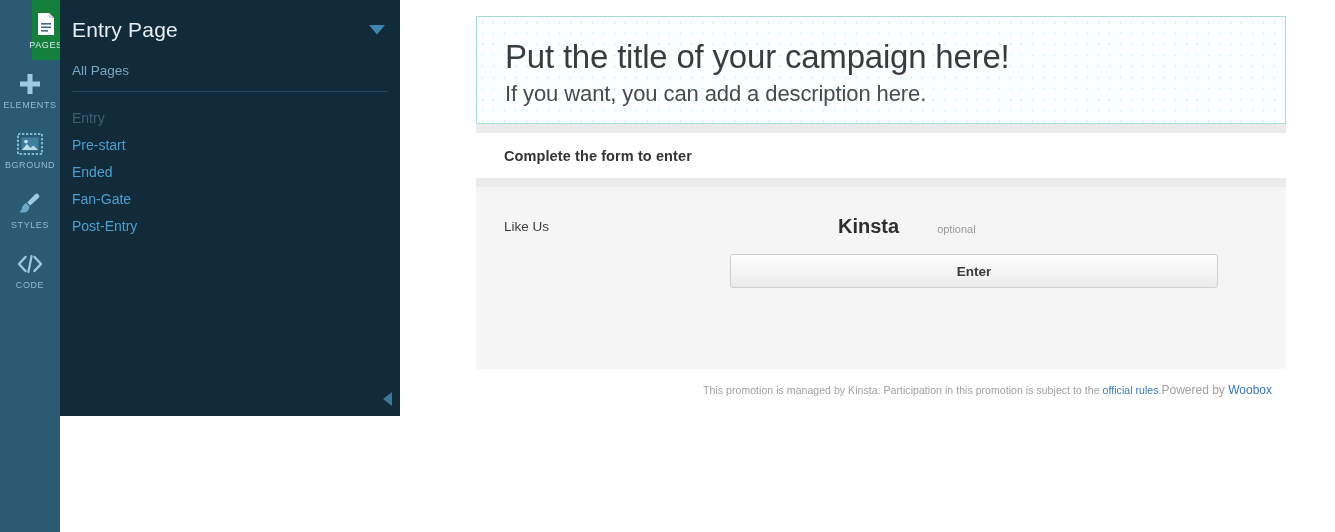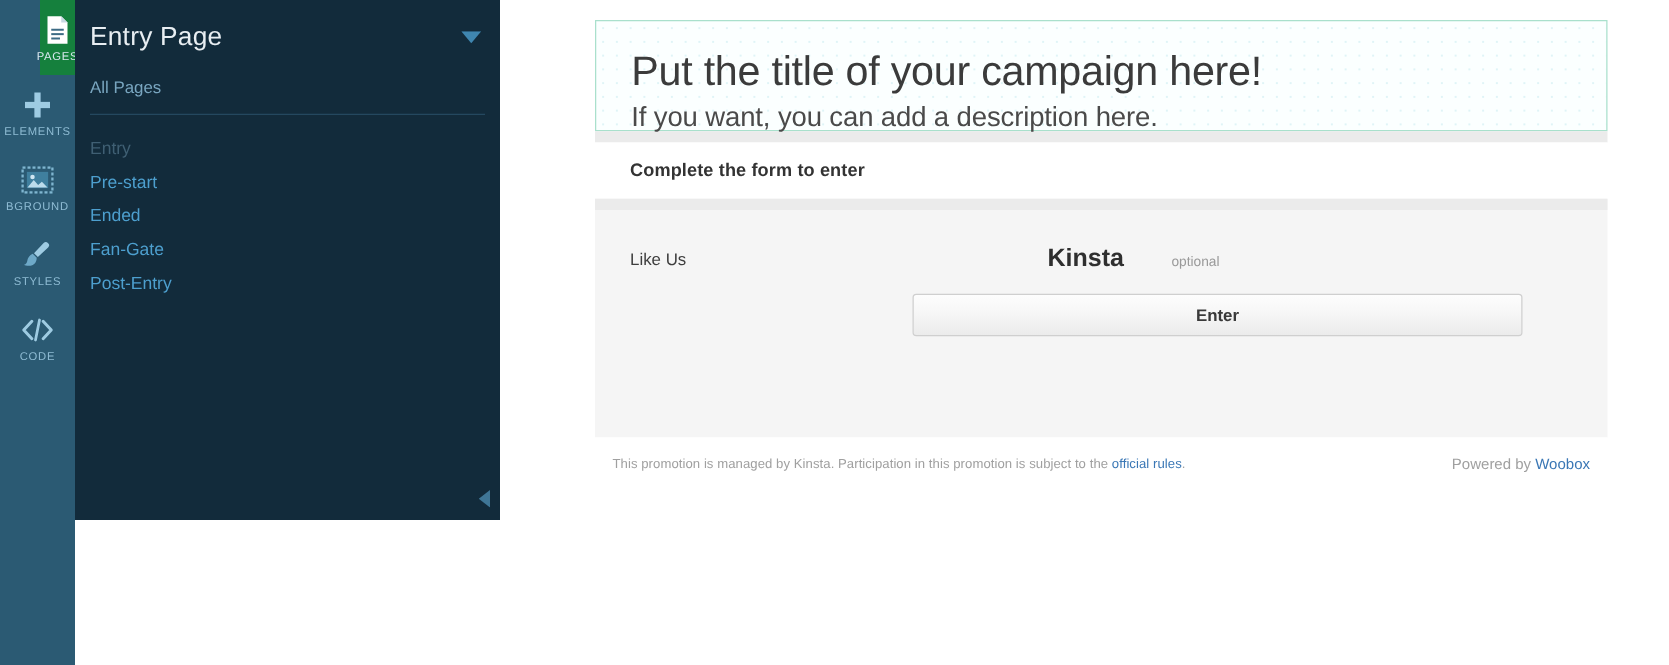--- a/index.html
+++ b/index.html
@@ -145,21 +145,21 @@
   }
 
   
   .banner {
     border: 1px solid #a9e0cc;
     background-color: #fbffff;
     background-image:
       radial-gradient(#dff4f7 1px, transparent 1.1px);
     background-size: 11px 11px;
     padding: 20px 28px 22px 28px;
-    height: 89px;
+    height: 108px;
   }
 
   .banner-title {
     font-size: 33px;
     line-height: 40px;
     color: #3b3b3b;
     font-weight: normal;
     letter-spacing: -0.2px;
     white-space: nowrap;
   }
@@ -252,21 +252,21 @@
     font-weight: bold;
     color: #3a3a3a;
     cursor: pointer;
     display: block;
   }
 
   .footer {
     background: #ffffff;
     display: flex;
     align-items: center;
-    justify-content: space-between;
+    justify-content: flex-end;
     padding: 14px 14px 0 14px;
   }
 
   .footer-left {
     font-size: 10.5px;
     color: #a0a0a0;
     letter-spacing: 0.05px;
   }
   .footer-right {
     font-size: 12px;

